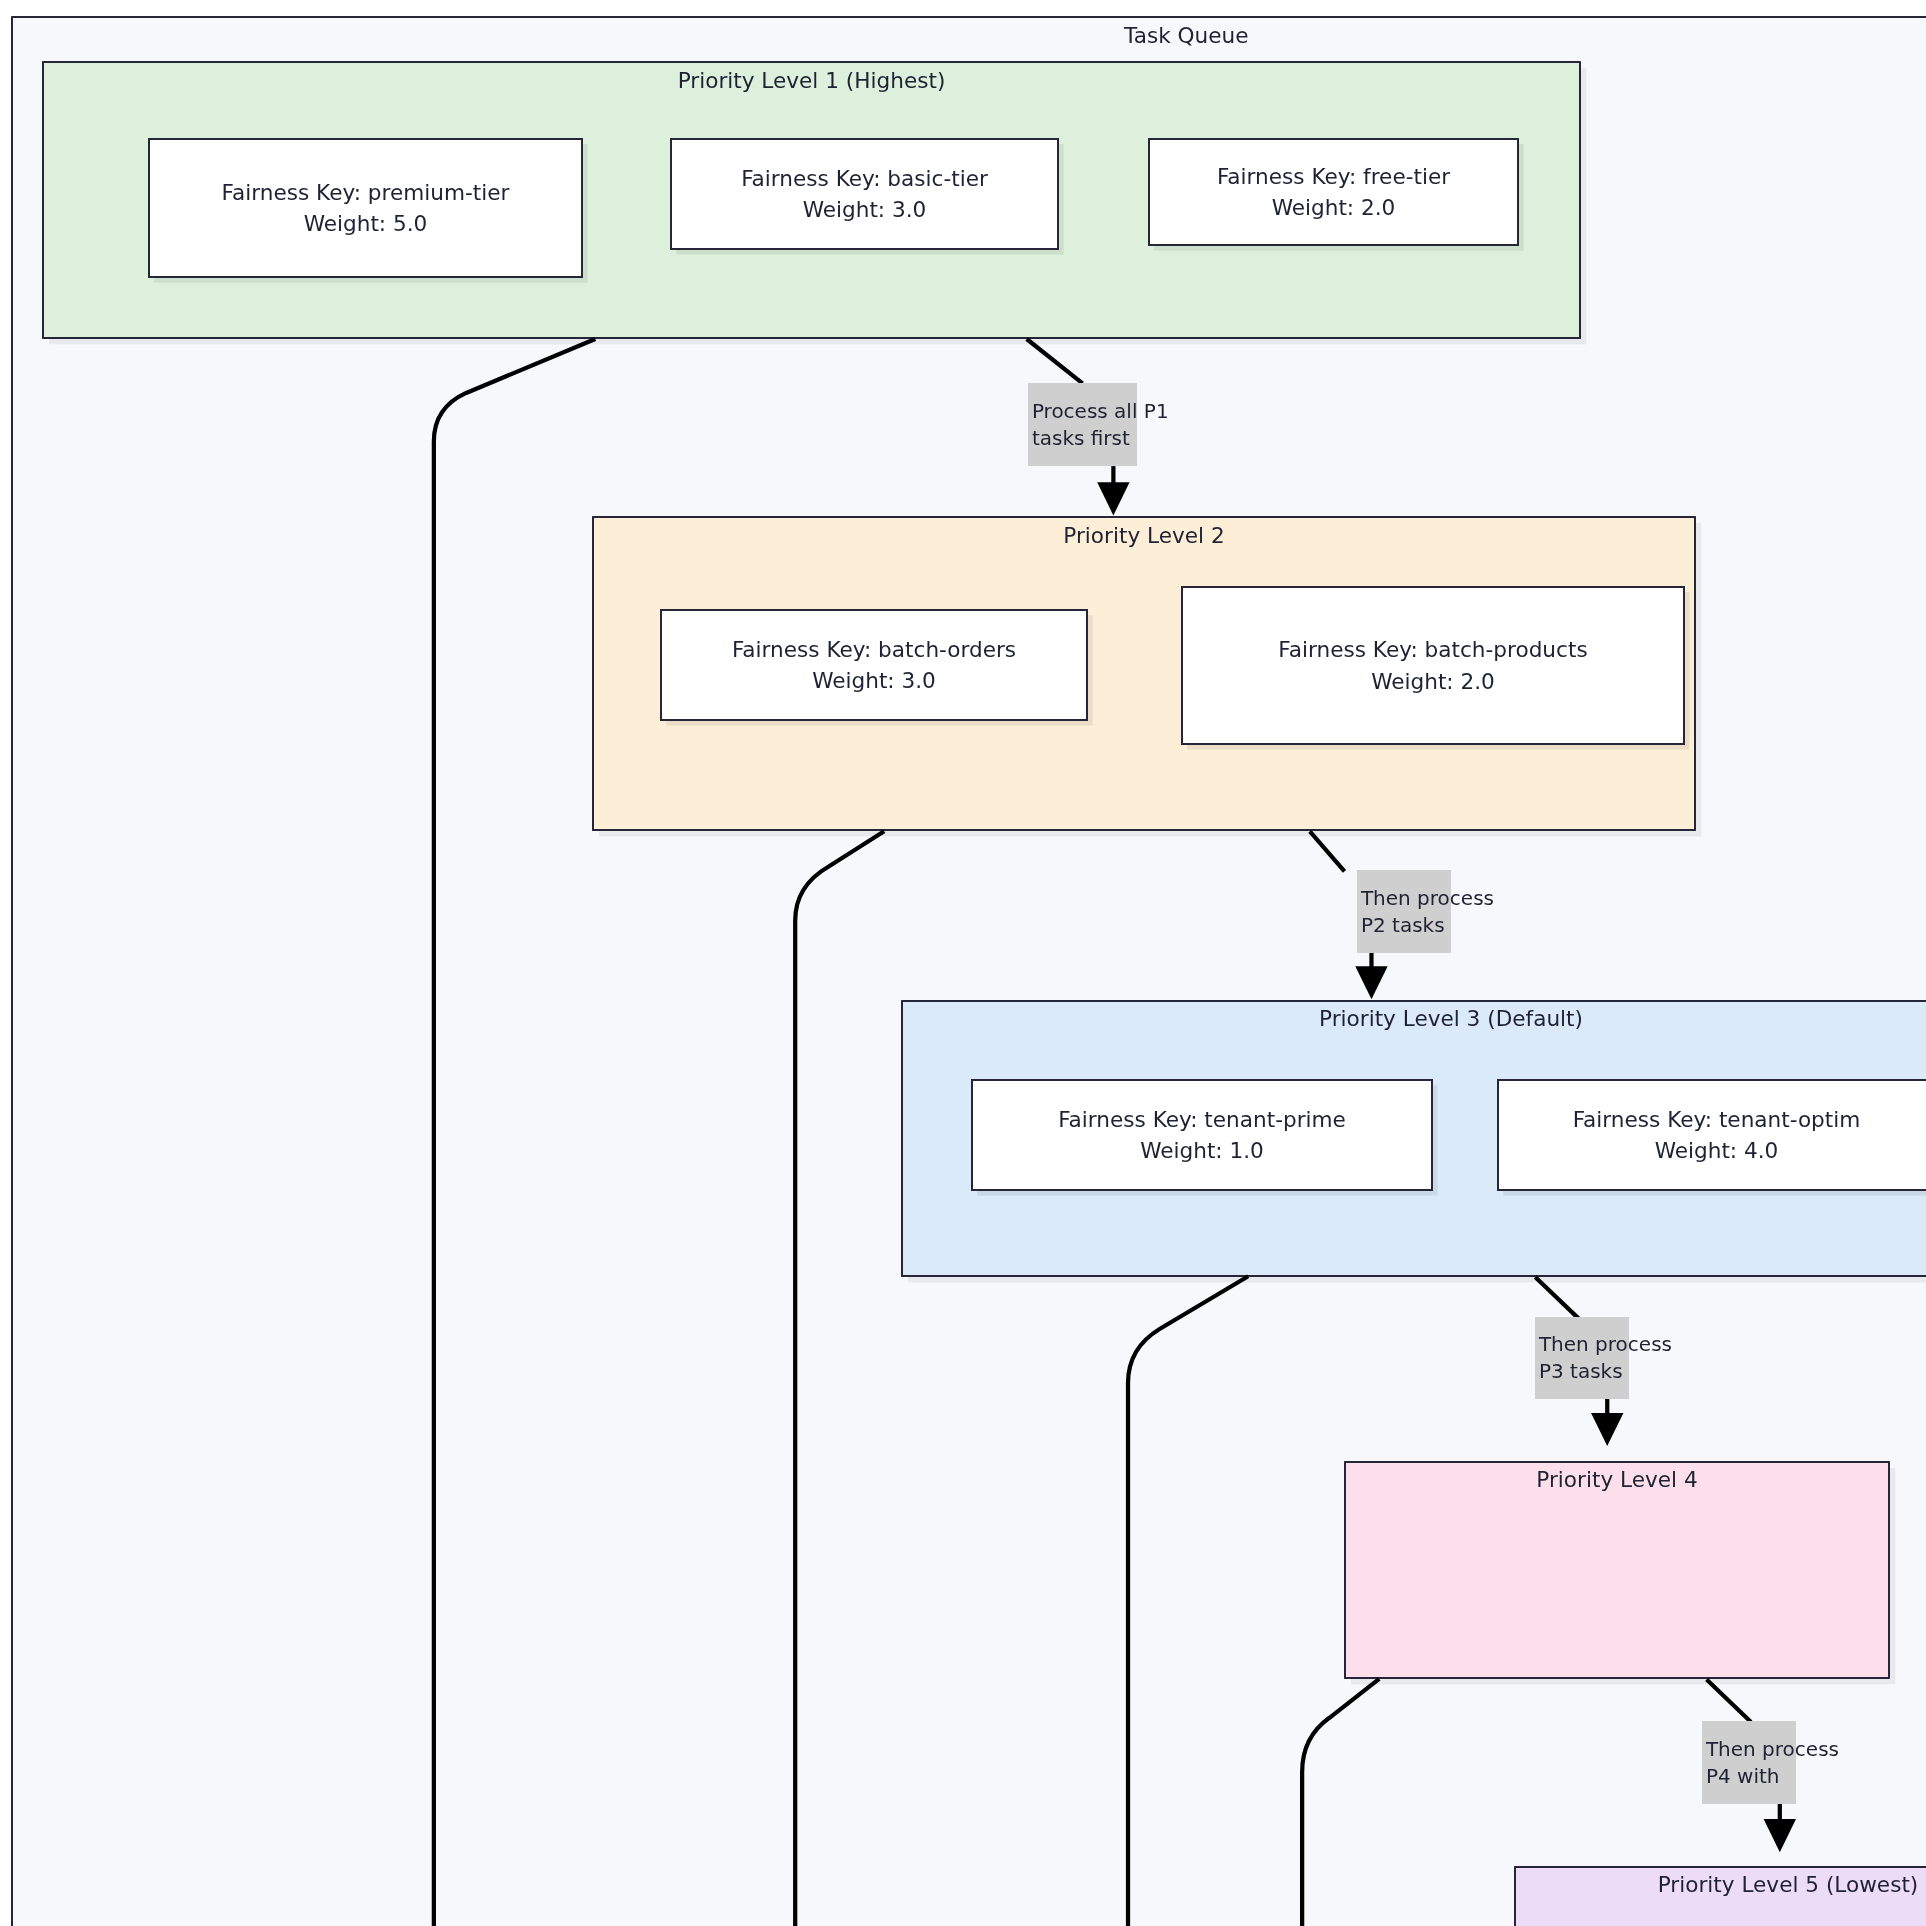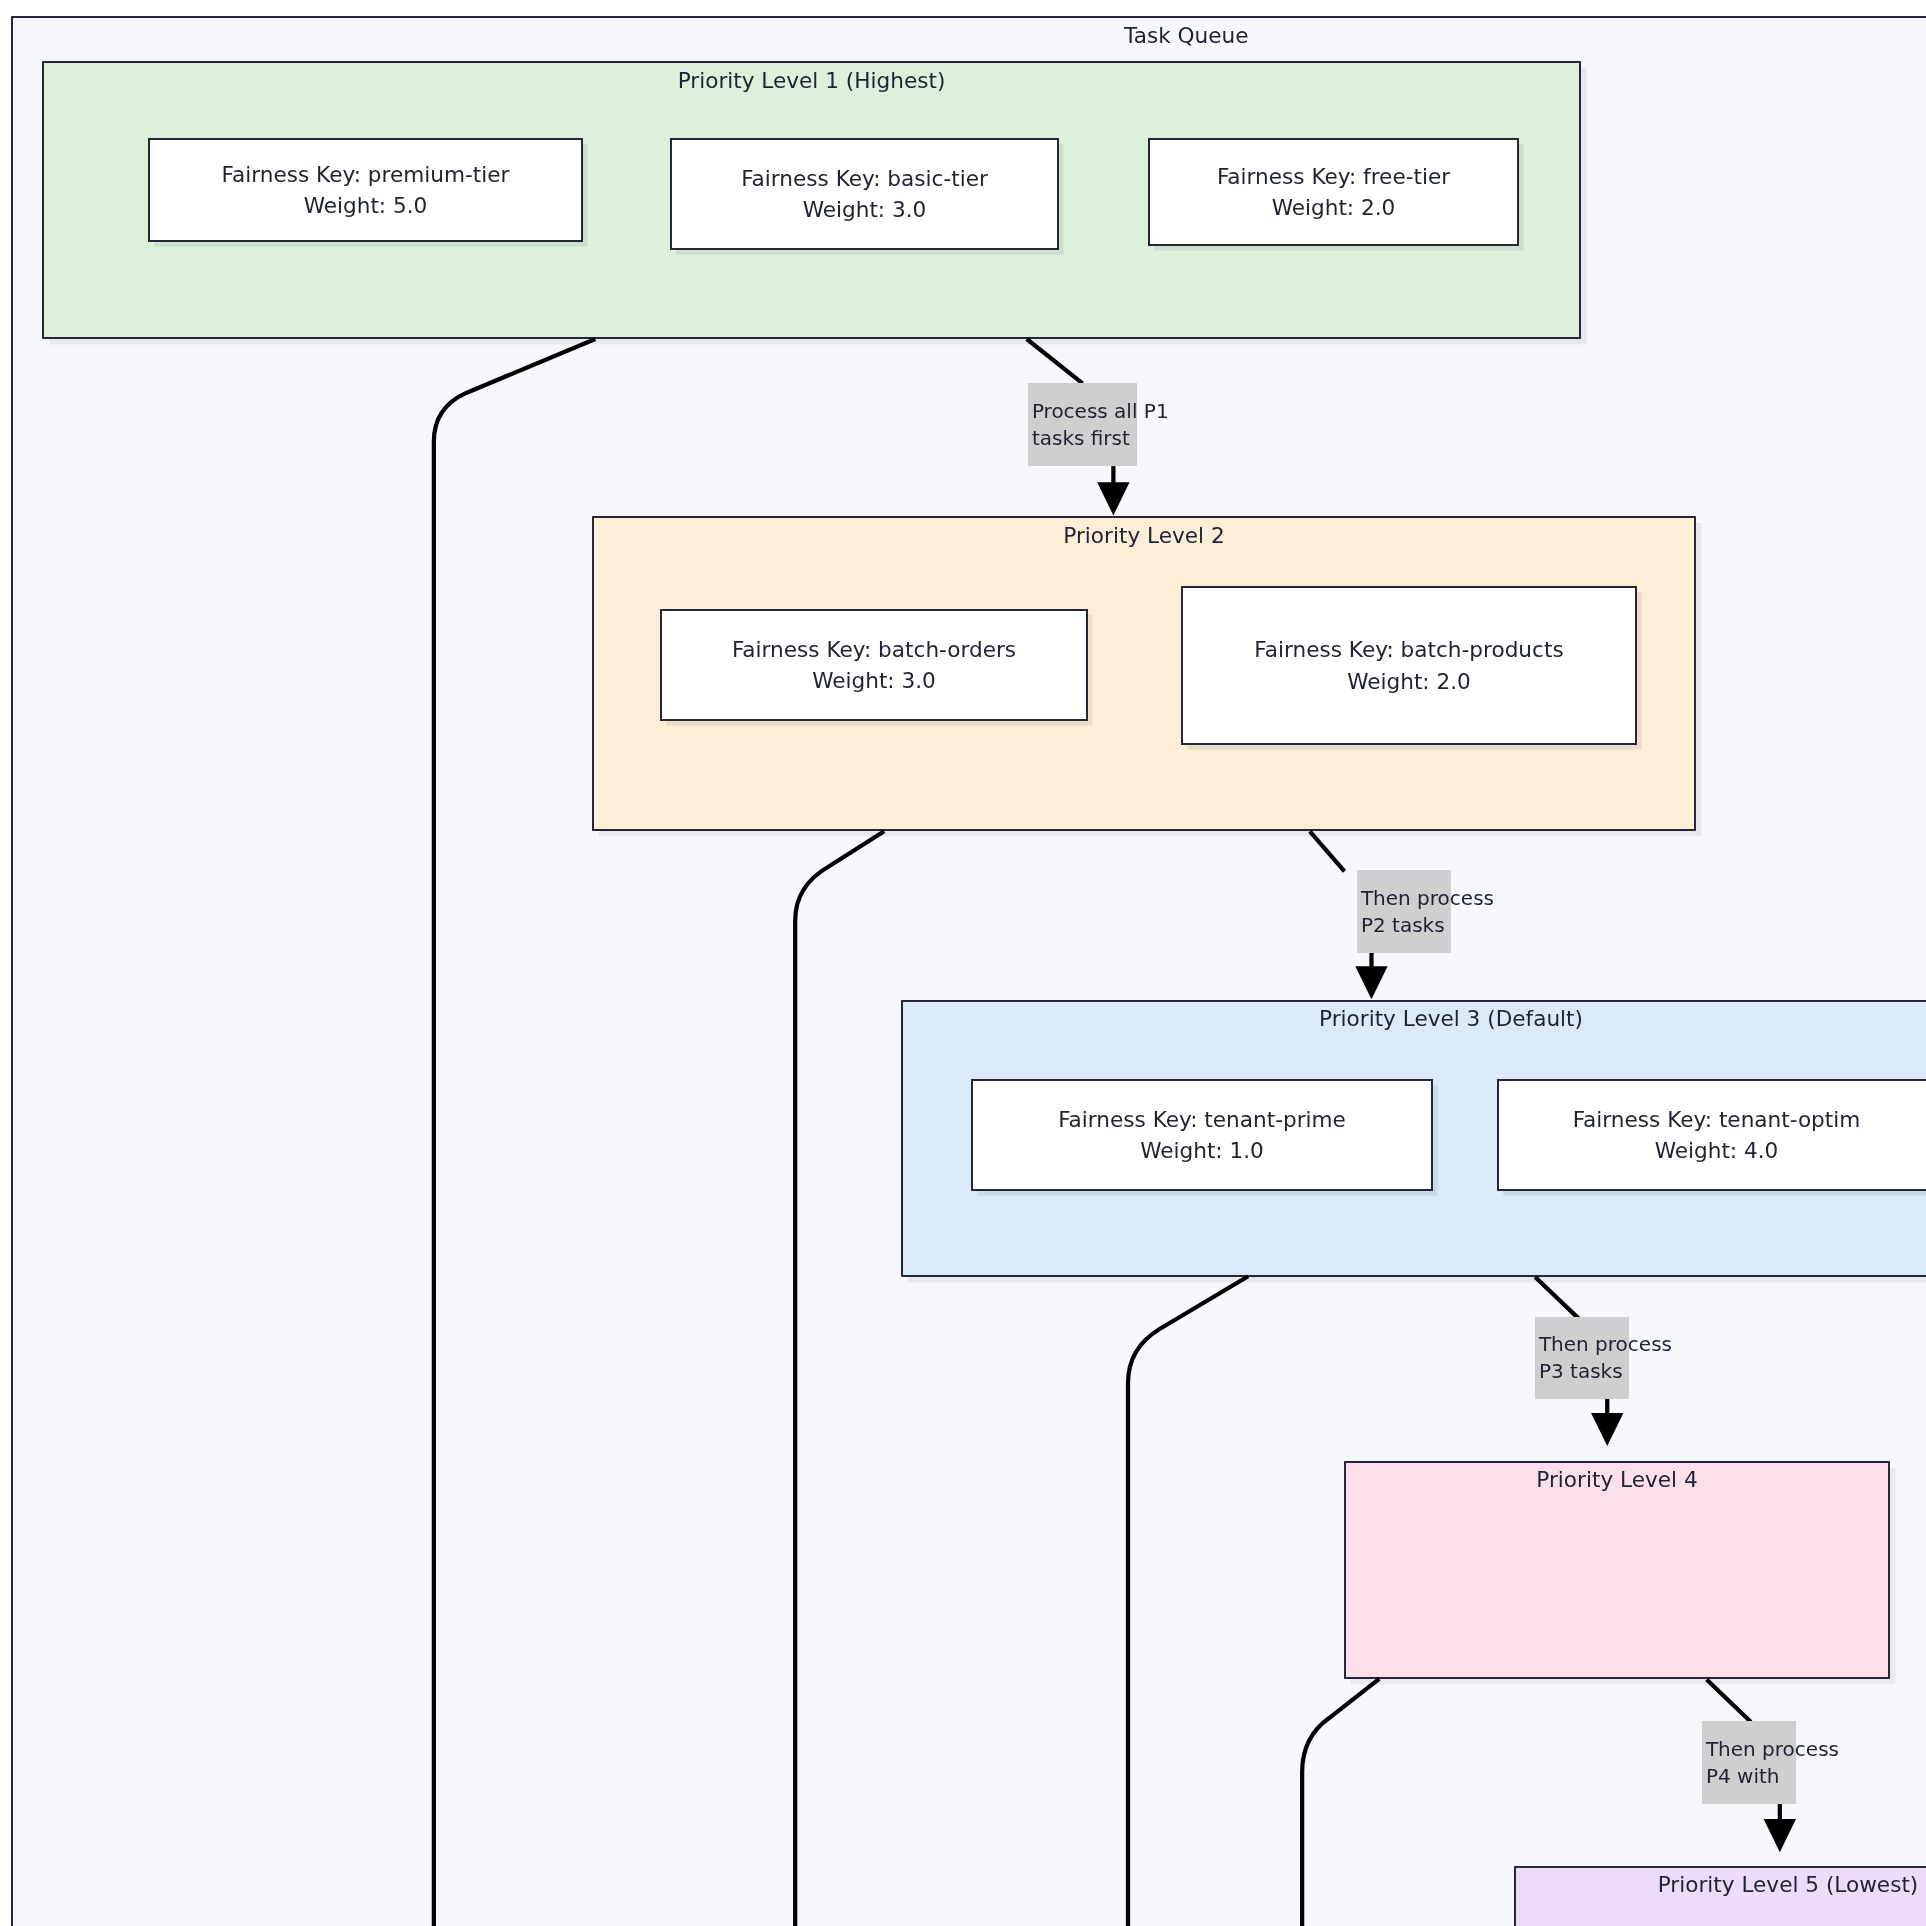--- a/index.html
+++ b/index.html
@@ -32,41 +32,41 @@
 
 <div id="canvas">
 
   <div class="cluster" style="left:10.8px;top:16px;width:2351px;height:2103px;background:#f7f8fb;">
   </div>
   <div class="cluster-title" style="left:10.8px;top:24px;width:2351px;">Task Queue</div>
 
   <div class="cluster" style="left:42px;top:61px;width:1539px;height:278px;background:#dcf0dc;"></div>
   <div class="cluster-title" style="left:42px;top:69px;width:1539px;">Priority Level 1 (Highest)</div>
 
-  <div class="leaf" style="left:148px;top:138px;width:435px;height:104px;">
+  <div class="leaf" style="left:148px;top:138px;width:435px;height:140px;">
     <span class="ln">Fairness Key: premium-tier</span>
     <span class="ln">Weight: 5.0</span>
   </div>
   <div class="leaf" style="left:670px;top:138px;width:389px;height:112px;">
     <span class="ln">Fairness Key: basic-tier</span>
     <span class="ln">Weight: 3.0</span>
   </div>
   <div class="leaf" style="left:1148px;top:138px;width:371px;height:108px;">
     <span class="ln">Fairness Key: free-tier</span>
     <span class="ln">Weight: 2.0</span>
   </div>
 
   <div class="cluster" style="left:592px;top:516px;width:1104px;height:315px;background:#fdeed7;"></div>
   <div class="cluster-title" style="left:592px;top:524px;width:1104px;">Priority Level 2</div>
 
   <div class="leaf" style="left:660px;top:609px;width:428px;height:112px;">
     <span class="ln">Fairness Key: batch-orders</span>
     <span class="ln">Weight: 3.0</span>
   </div>
-  <div class="leaf wrap" style="left:1181px;top:586px;width:456px;height:159px;">
+  <div class="leaf wrap" style="left:1181px;top:586px;width:504px;height:159px;">
     <span class="ln">Fairness Key: batch-products</span>
     <span class="ln">Weight: 2.0</span>
   </div>
 
   <div class="cluster" style="left:901px;top:1000px;width:1100px;height:277px;background:#daeaf9;"></div>
   <div class="cluster-title" style="left:901px;top:1007px;width:1100px;">Priority Level 3 (Default)</div>
 
   <div class="leaf" style="left:971px;top:1079px;width:462px;height:112px;">
     <span class="ln">Fairness Key: tenant-prime</span>
     <span class="ln">Weight: 1.0</span>

